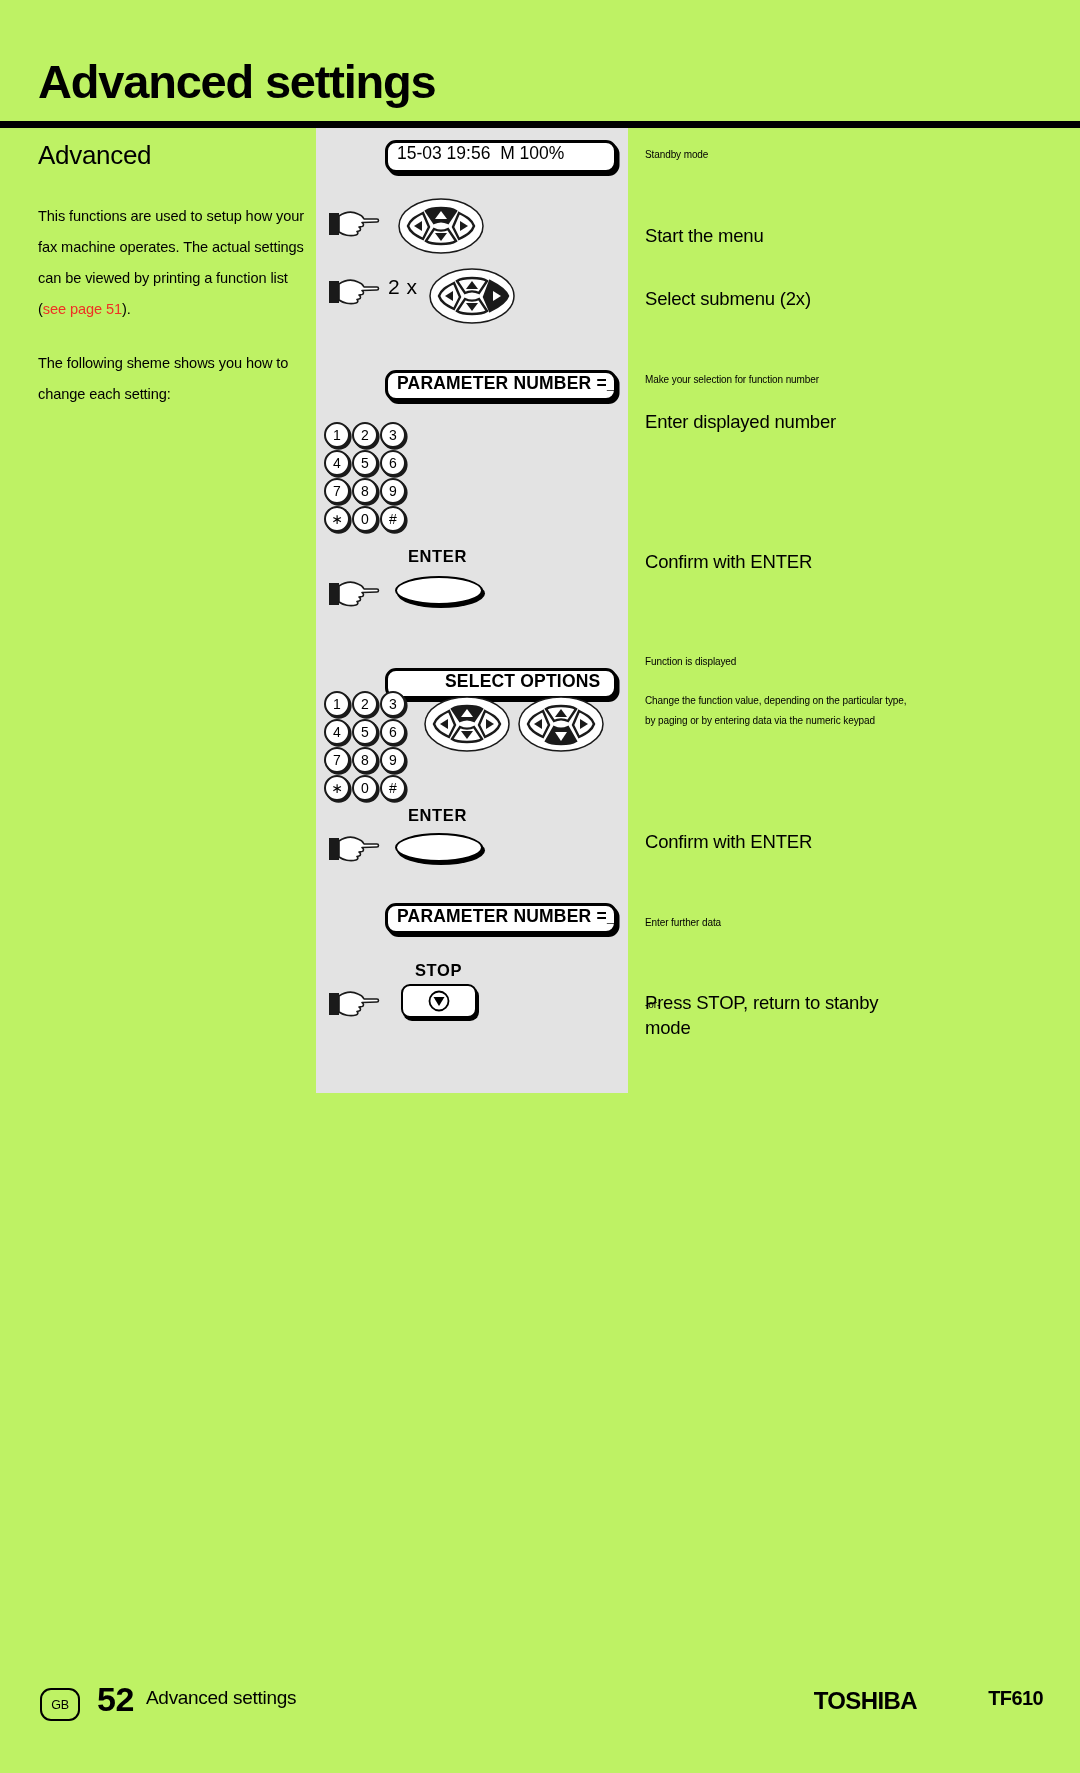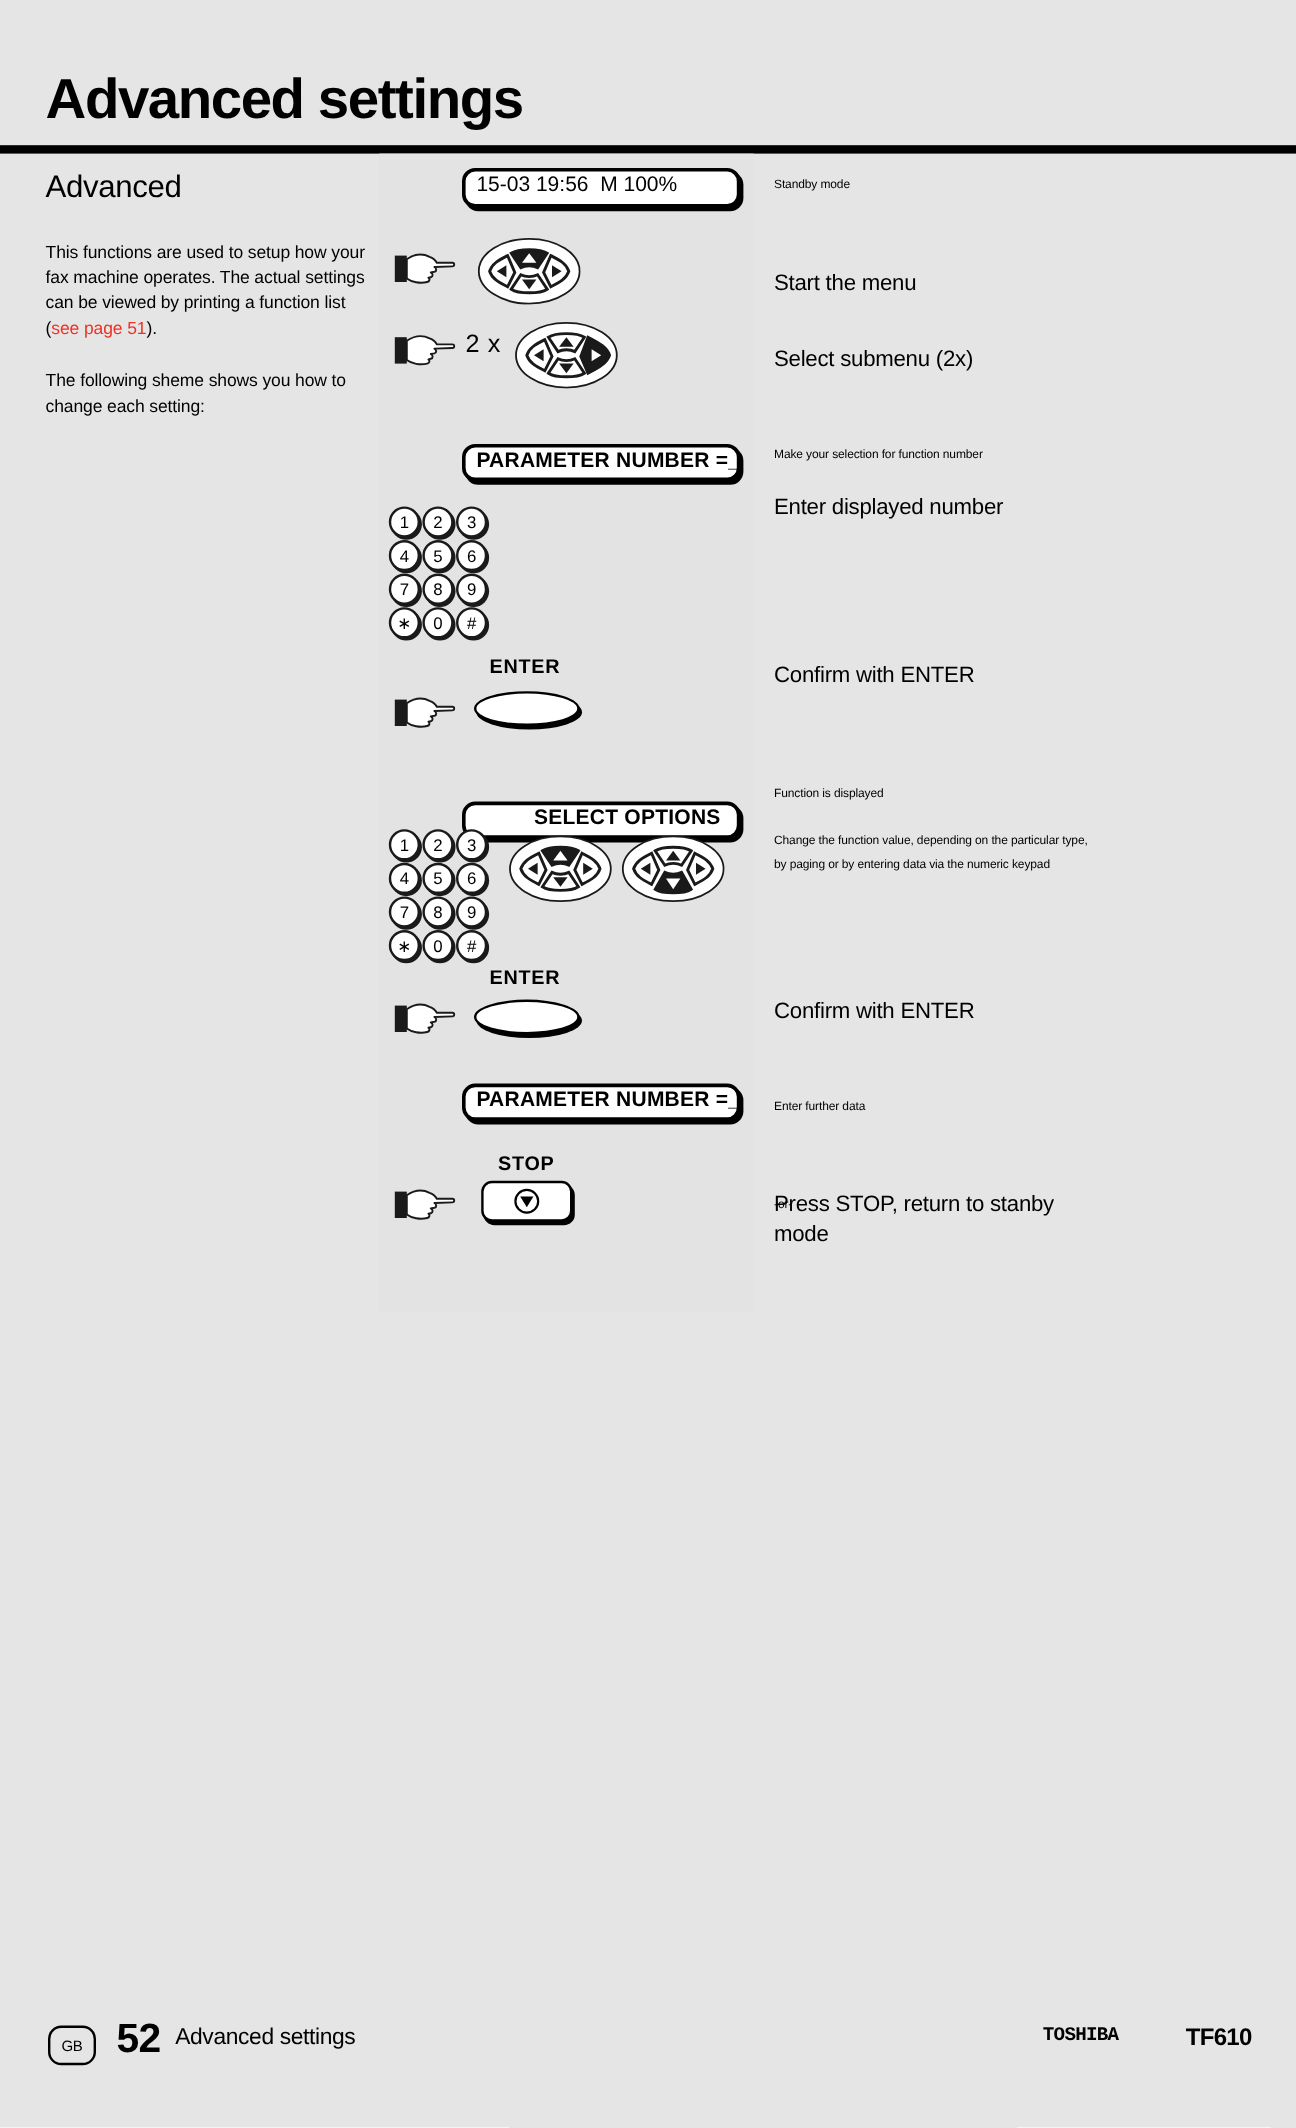--- a/index.html
+++ b/index.html
@@ -8,21 +8,21 @@
     background: #ffffff;
   }
   body {
     font-family: "Liberation Sans", sans-serif;
     color: #000000;
   }
   .page {
     position: relative;
     width: 1080px;
     height: 1773px;
-    background: #e5e5e5;
+    background: #bef264;
     overflow: hidden;
   }
 
   
   .page-title {
     position: absolute;
     left: 38px;
     top: 58px;
     font-size: 47px;
     font-weight: bold;
@@ -47,21 +47,21 @@
     width: 272px;
   }
   .section-title {
     font-size: 26px;
     font-weight: normal;
     letter-spacing: -0.3px;
     margin: 0 0 30px 0;
   }
   .body-para {
     font-size: 14.6px;
-    line-height: 21px;
+    line-height: 31px;
     margin: 0 0 23px 0;
     letter-spacing: -0.1px;
   }
   .link-red { color: #ef3124; }
 
   .col-center {
     position: absolute;
     left: 316px;
     top: 128px;
     width: 312px;
@@ -223,26 +223,25 @@
   }
   .footer-sec {
     position: absolute;
     left: 146px;
     top: 7px;
     font-size: 19px;
     letter-spacing: -0.3px;
   }
   .brand {
     position: absolute;
-    right: 148px;
+    right: 163px;
     top: 7px;
-    font-size: 16px;
+    font-size: 24px;
     font-weight: bold;
     letter-spacing: -0.6px;
-    font-family: Liberation Mono, monospace;
   }
   .model {
     position: absolute;
     right: 37px;
     top: 7px;
     font-size: 20px;
     font-weight: bold;
     letter-spacing: -0.6px;
   }
 </style>

